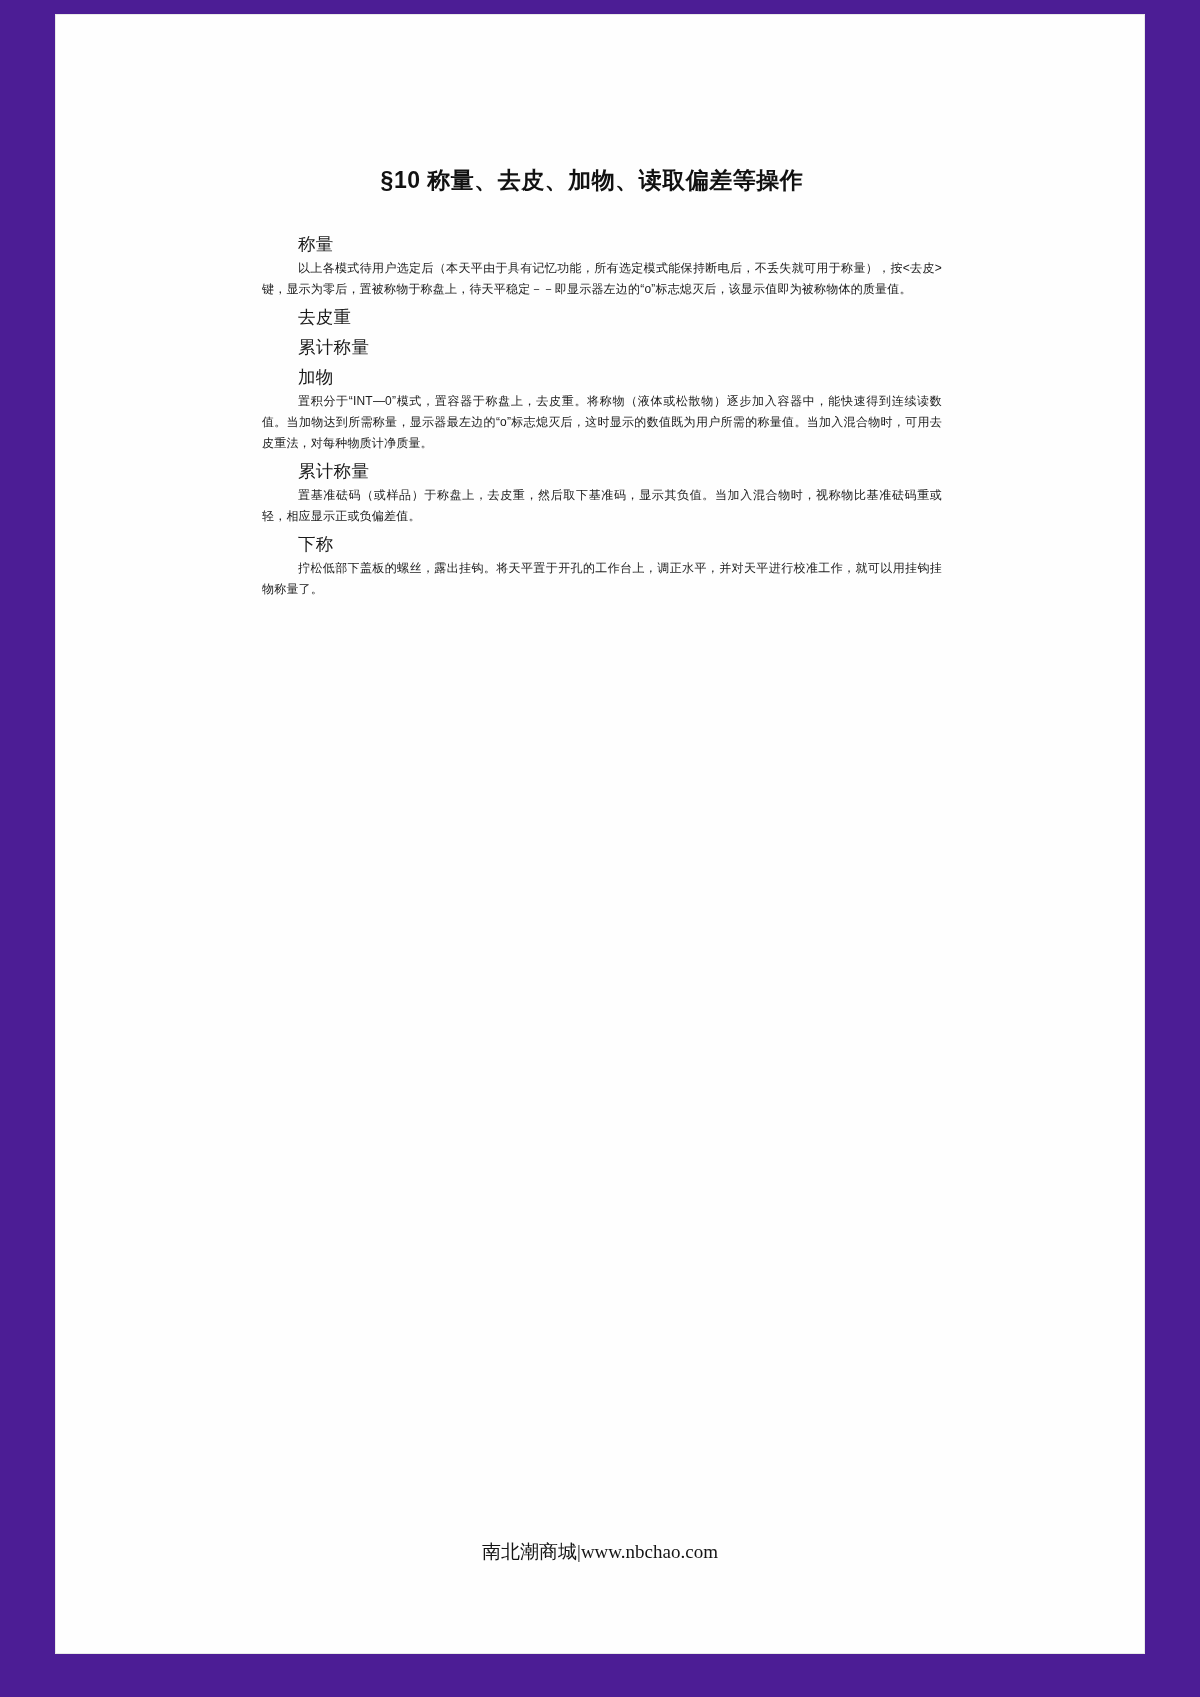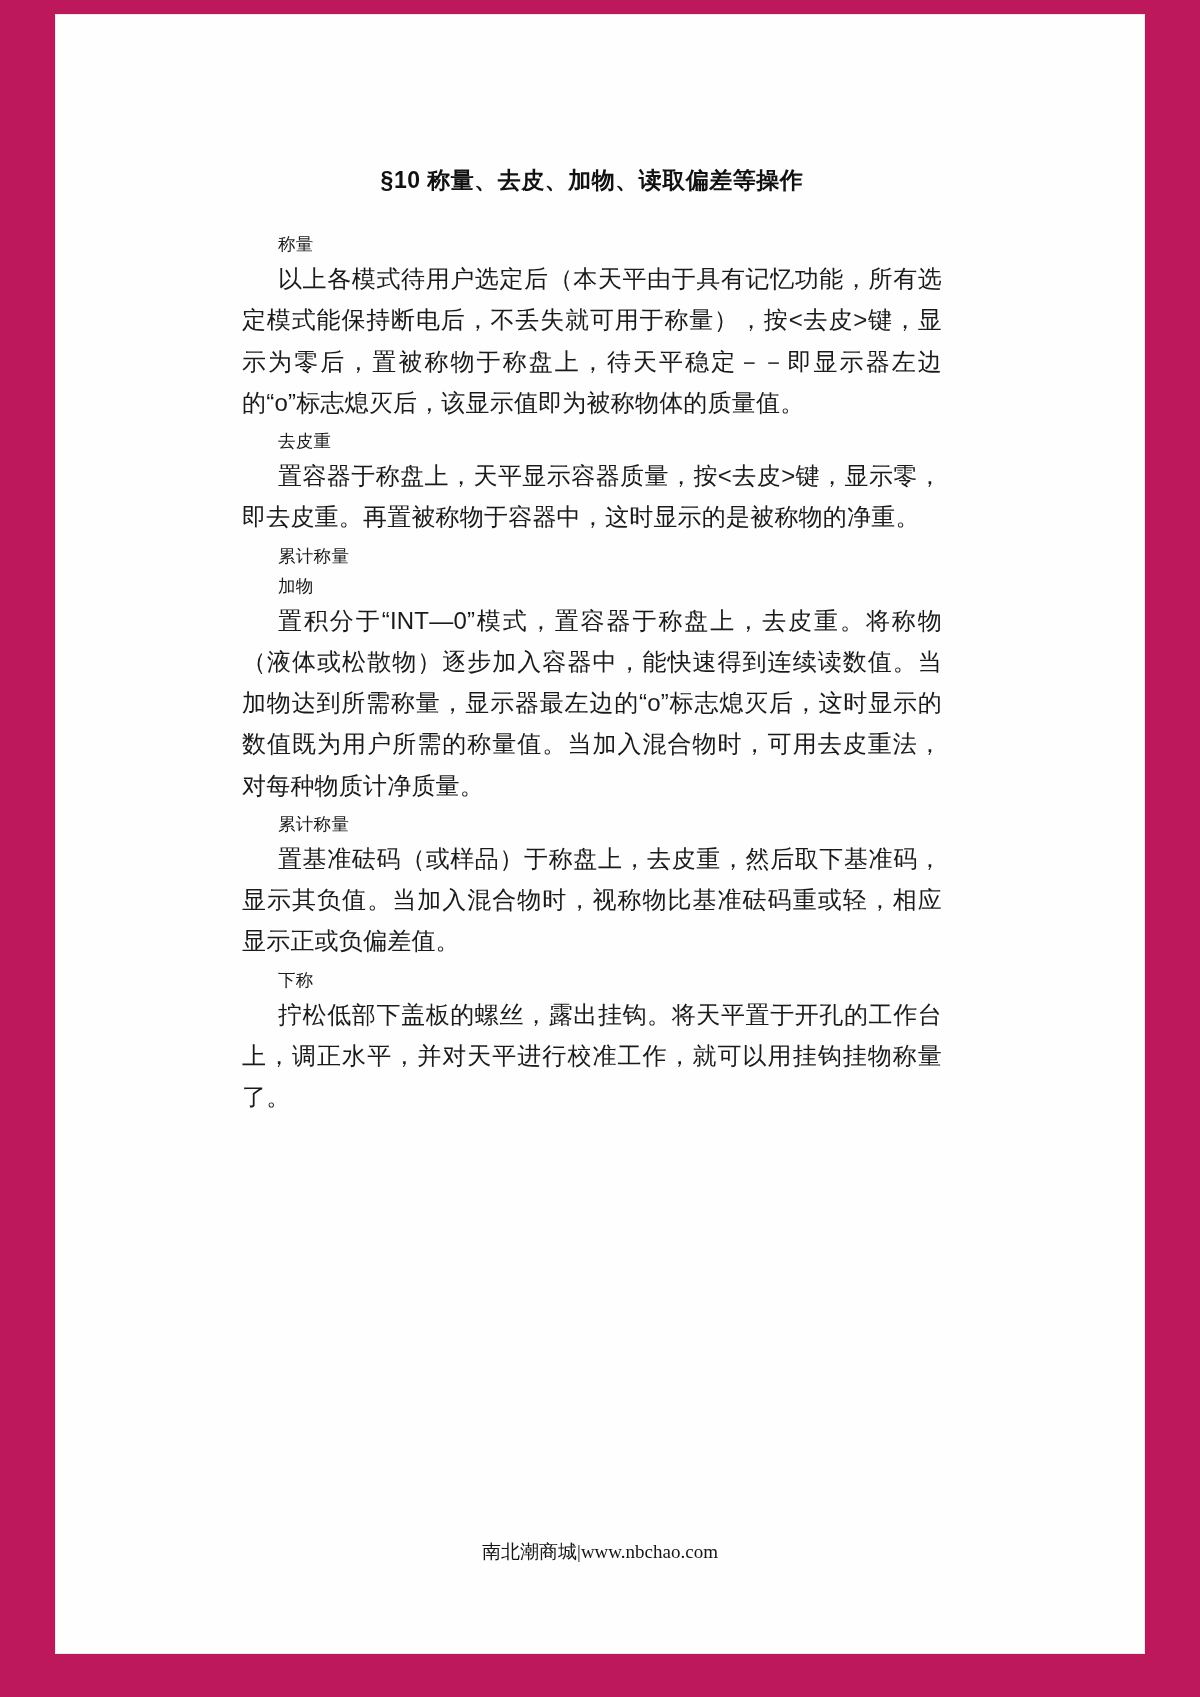--- a/index.html
+++ b/index.html
@@ -9,21 +9,21 @@
   }
   body {
     font-family: "Liberation Sans", sans-serif;
     color: #1a1a1a;
   }
   .page {
     position: relative;
     width: 1200px;
     height: 1697px;
     margin: 0 auto;
-    background: #be185d;
+    background: #4c1d95;
     overflow: hidden;
   }
   .sheet {
     position: absolute;
     left: 55px;
     top: 14px;
     width: 1090px;
     height: 1640px;
     background: #fefefe;
     border: 1px solid #e8e8e8;
@@ -44,31 +44,32 @@
     color: #111;
   }
   .sec-head {
     font-size: 17.5px;
     margin: 0 0 2px 0;
     padding-left: 36px;
     color: #1a1a1a;
     letter-spacing: 0.3px;
   }
   .para {
-    font-size: 24px;
+    font-size: 12px;
     line-height: 1.72;
     margin: 0 0 3px 0;
     text-indent: 36px;
     text-align: justify;
     text-justify: inter-ideograph;
     color: #1a1a1a;
     letter-spacing: 0.2px;
   }
   .block {
     margin-bottom: 6px;
+    margin-left: 20px;
   }
   .footer {
     position: absolute;
     left: 0;
     right: 0;
     bottom: 88px;
     text-align: center;
     font-family: "Liberation Serif", serif;
     font-size: 19px;
     color: #141414;
@@ -84,21 +85,20 @@
 
       <h1 class="doc-title">§10 称量、去皮、加物、读取偏差等操作</h1>
 
       <div class="block">
         <div class="sec-head">称量</div>
         <p class="para">以上各模式待用户选定后（本天平由于具有记忆功能，所有选定模式能保持断电后，不丢失就可用于称量），按&lt;去皮&gt;键，显示为零后，置被称物于称盘上，待天平稳定－－即显示器左边的“o”标志熄灭后，该显示值即为被称物体的质量值。</p>
       </div>
 
       <div class="block">
         <div class="sec-head">去皮重</div>
-        <p class="para">置容器于称盘上，天平显示容器质量，按&lt;去皮&gt;键，显示零，即去皮重。再置被称物于容器中，这时显示的是被称物的净重。</p>
       </div>
 
       <div class="block">
         <div class="sec-head">累计称量</div>
       </div>
 
       <div class="block">
         <div class="sec-head">加物</div>
         <p class="para">置积分于“INT—0”模式，置容器于称盘上，去皮重。将称物（液体或松散物）逐步加入容器中，能快速得到连续读数值。当加物达到所需称量，显示器最左边的“o”标志熄灭后，这时显示的数值既为用户所需的称量值。当加入混合物时，可用去皮重法，对每种物质计净质量。</p>
       </div>

